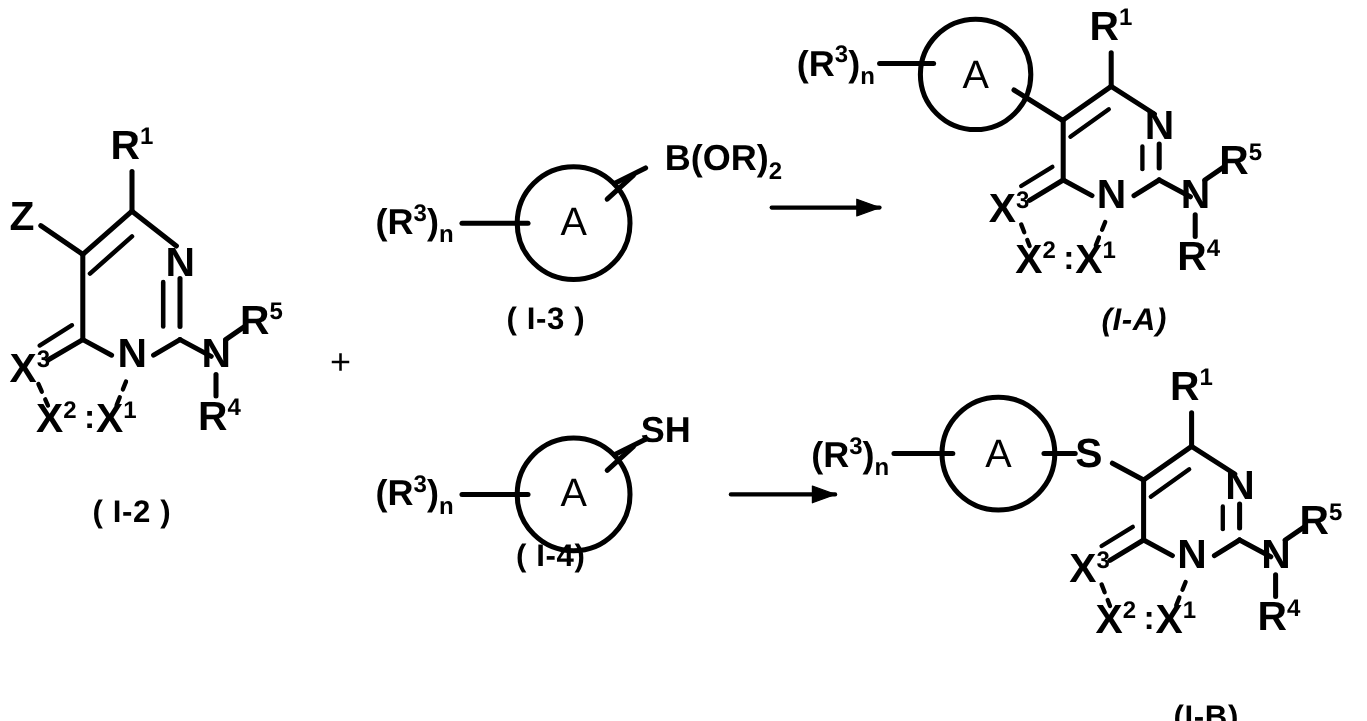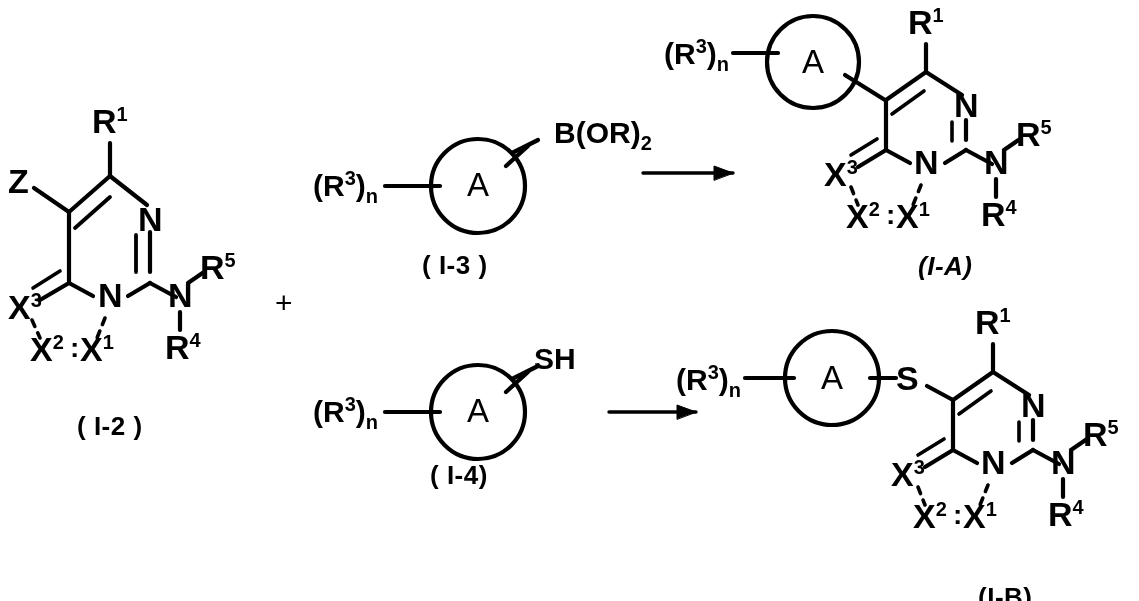--- a/index.html
+++ b/index.html
@@ -156,21 +156,21 @@
 <div class="lbl plus" style="left:275px;top:288px;">+</div>
 
 <div class="lbl atom-small" style="left:313px;top:168px;"><span>(R</span><span class="sup">3</span><span>)</span><span class="sub">n</span></div>
 <div class="lbl ringA" style="left:467px;top:168px;">A</div>
 <div class="lbl atom-small" style="left:534px;top:118px;margin-left:20px;"><span>B(OR)</span><span class="sub">2</span></div>
 <div class="lbl cmpd" style="left:422px;top:252px;">( I-3 )</div>
 
 <div class="lbl atom-small" style="left:313px;top:394px;"><span>(R</span><span class="sup">3</span><span>)</span><span class="sub">n</span></div>
 <div class="lbl ringA" style="left:467px;top:394px;">A</div>
 <div class="lbl atom-small" style="left:534px;top:344px;">SH</div>
-<div class="lbl cmpd" style="left:430px;top:462px;">( I-4)</div>
+<div class="lbl cmpd" style="left:430px;top:450px;">( I-4)</div>
 
 <div class="lbl atom-small" style="left:664px;top:36px;"><span>(R</span><span class="sup">3</span><span>)</span><span class="sub">n</span></div>
 <div class="lbl ringA" style="left:802px;top:45px;">A</div>
 <div class="lbl atom" style="left:908px;top:5px;"><span>R</span><span class="sup">1</span></div>
 <div class="lbl atom" style="left:954px;top:88px;">N</div>
 <div class="lbl atom" style="left:914px;top:145px;">N</div>
 <div class="lbl atom" style="left:984px;top:145px;">N</div>
 <div class="lbl atom" style="left:1016px;top:117px;"><span>R</span><span class="sup">5</span></div>
 <div class="lbl atom" style="left:981px;top:197px;"><span>R</span><span class="sup">4</span></div>
 <div class="lbl atom" style="left:824px;top:157px;"><span>X</span><span class="sup">3</span></div>

